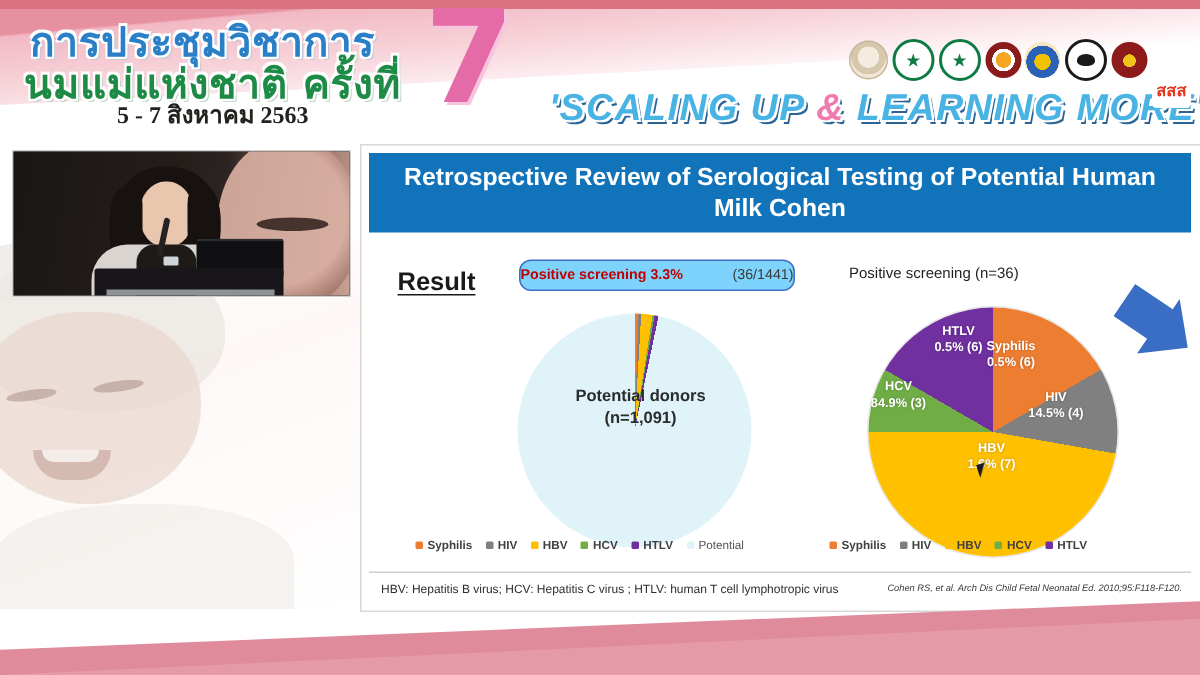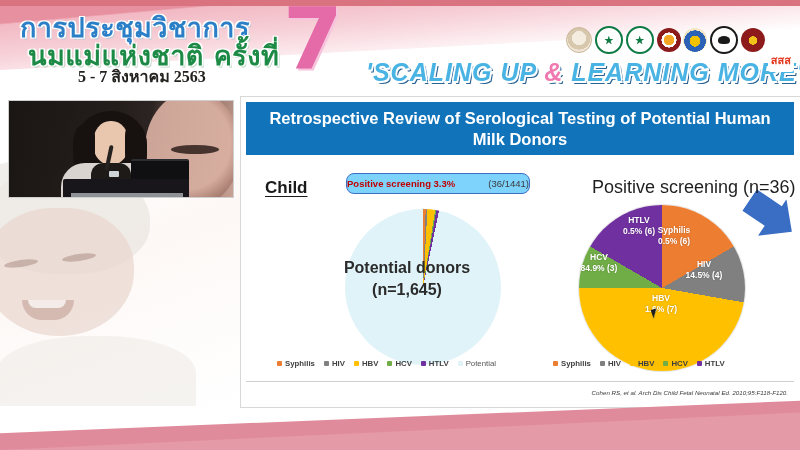--- a/index.html
+++ b/index.html
@@ -21,21 +21,21 @@
     background:#e08b9b;clip-path:polygon(0 72%,100% 18%,100% 100%,0 100%);}
   .bg-pink-bottom2{position:absolute;left:0;bottom:0;width:800px;height:52px;
     background:#e59aa8;clip-path:polygon(0 100%,100% 28%,100% 100%,0 100%);}
 
   
   .hdr{position:absolute;left:0;top:0;width:800px;height:96px;}
   .thai-line1{position:absolute;left:20px;top:6px;font-size:27px;font-weight:bold;
     color:#2a7fc6;letter-spacing:.5px;
     text-shadow:-1.4px -1.4px 0 #fff,1.4px -1.4px 0 #fff,-1.4px 1.4px 0 #fff,1.4px 1.4px 0 #fff,2px 2px 0 #b9c9d6;
     white-space:nowrap;font-family:"DejaVu Sans",sans-serif;}
-  .thai-line2{position:absolute;left:28px;top:34px;font-size:27px;font-weight:bold;
+  .thai-line2{position:absolute;left:16px;top:34px;font-size:27px;font-weight:bold;
     color:#1d8a46;letter-spacing:.5px;
     text-shadow:-1.4px -1.4px 0 #fff,1.4px -1.4px 0 #fff,-1.4px 1.4px 0 #fff,1.4px 1.4px 0 #fff,2px 2px 0 #b9d6c2;
     white-space:nowrap;font-family:"DejaVu Sans",sans-serif;}
   .thai-date{position:absolute;left:78px;top:64px;font-size:16px;font-weight:bold;color:#23221f;
     white-space:nowrap;font-family:Liberation Serif, serif;}
   .big-seven{position:absolute;left:283px;top:-4px;font-size:86px;font-weight:bold;
     color:#e46aa8;line-height:1;font-family:"DejaVu Sans",sans-serif;
     text-shadow:2px 2px 0 #f6c5dd;}
 
   .tagline{position:absolute;left:366px;top:58px;font-size:25px;font-weight:bold;
@@ -115,34 +115,34 @@
   .callout{position:absolute;left:105px;top:76px;width:182px;height:19px;background:#7dd3fc;
     border:1.4px solid #3c6fc4;border-radius:8px;display:flex;align-items:center;justify-content:space-between;
     font-size:9.5px;white-space:nowrap;}
   .callout .hl{color:#c00000;font-weight:bold;}
   .callout .sub{color:#3a3a3a;margin-left:3px;}
 
   .arrow-blue{position:absolute;left:502px;top:96px;width:54px;height:46px;background:#3a6ec4;
     clip-path:polygon(2% 18%,58% 18%,58% 0%,100% 52%,52% 100%,52% 74%,2% 74%);
     transform:rotate(34deg);}
 
-  .right-head{position:absolute;left:351px;top:80px;font-size:18px;color:#1f1f1f;white-space:nowrap;}
+  .right-head{position:absolute;left:325px;top:80px;font-size:10px;color:#1f1f1f;white-space:nowrap;}
 
   
   .pie-left{position:absolute;left:104px;top:112px;width:156px;height:156px;border-radius:50%;
     background:
       conic-gradient(from 0deg,
         #ed7d31 0deg 1.98deg,
         #808080 1.98deg 3.30deg,
         #ffc000 3.30deg 8.91deg,
         #70ad47 8.91deg 9.90deg,
         #7030a0 9.90deg 11.88deg,
         #dff3f8 11.88deg 360deg);}
-  .pie-left-lbl{position:absolute;left:88px;top:160px;width:156px;text-align:center;
-    font-size:16px;font-weight:bold;color:#2b2b2b;line-height:1.35;}
+  .pie-left-lbl{position:absolute;left:108px;top:160px;width:156px;text-align:center;
+    font-size:11px;font-weight:bold;color:#2b2b2b;line-height:1.35;}
 
   .pie-right{position:absolute;left:338px;top:108px;width:166px;height:166px;border-radius:50%;
     background:
       conic-gradient(from 0deg,
         #ed7d31 0deg 60deg,
         #808080 60deg 100deg,
         #ffc000 100deg 270deg,
         #70ad47 270deg 300deg,
         #7030a0 300deg 360deg);
     box-shadow:0 0 0 1px #e6e6e6;}
@@ -229,37 +229,37 @@
       <div class="v-mic"></div>
       <div class="v-laptop"></div>
       <div class="v-podium"></div>
       <div class="v-podium2"></div>
       <div class="v-badge"></div>
     </div>
   </div>
 
   <div class="slide">
 
-    <div class="slide-title">Retrospective Review of Serological Testing of Potential Human Milk Donors</div>
-
-    <div class="result-word">Child</div>
+    <div class="slide-title">Retrospective Review of Serological Testing of Potential Human Milk Cohen</div>
+
+    <div class="result-word">Result</div>
 
     <div class="callout">
       <span class="hl">Positive screening 3.3%</span>
       <span class="sub">(36/1441)</span>
     </div>
 
     <div class="arrow-blue"></div>
 
     <div class="right-head">Positive screening (n=36)</div>
 
     <div class="pie-left"></div>
     <div class="pie-left-lbl">
       <div>Potential donors</div>
-      <div>(n=1,645)</div>
+      <div>(n=1,091)</div>
     </div>
 
     <div class="pie-right"></div>
     <div class="pslice-lbl lbl-syph">
       <div>Syphilis</div>
       <div>0.5% (6)</div>
     </div>
     <div class="pslice-lbl lbl-hiv">
       <div>HIV</div>
       <div>14.5% (4)</div>
@@ -322,20 +322,21 @@
           <span class="lg-sw" style="background: rgb(112, 173, 71);"></span>
           <span>HCV</span>
         </span>
         <span class="lg-item">
           <span class="lg-sw" style="background: rgb(112, 48, 160);"></span>
           <span>HTLV</span>
         </span>
       </div>
 
     <div class="foot">
+      <span class="foot-text">HBV: Hepatitis B virus; HCV: Hepatitis C virus ; HTLV: human T cell lymphotropic virus</span>
       <span class="foot-cite">Cohen RS, et al. Arch Dis Child Fetal Neonatal Ed. 2010;95:F118-F120.</span>
     </div>
   </div>
 
   <div class="bg-pink-bottom"></div>
   <div class="bg-pink-bottom2"></div>
 
 </div>
 
 </body></html>

